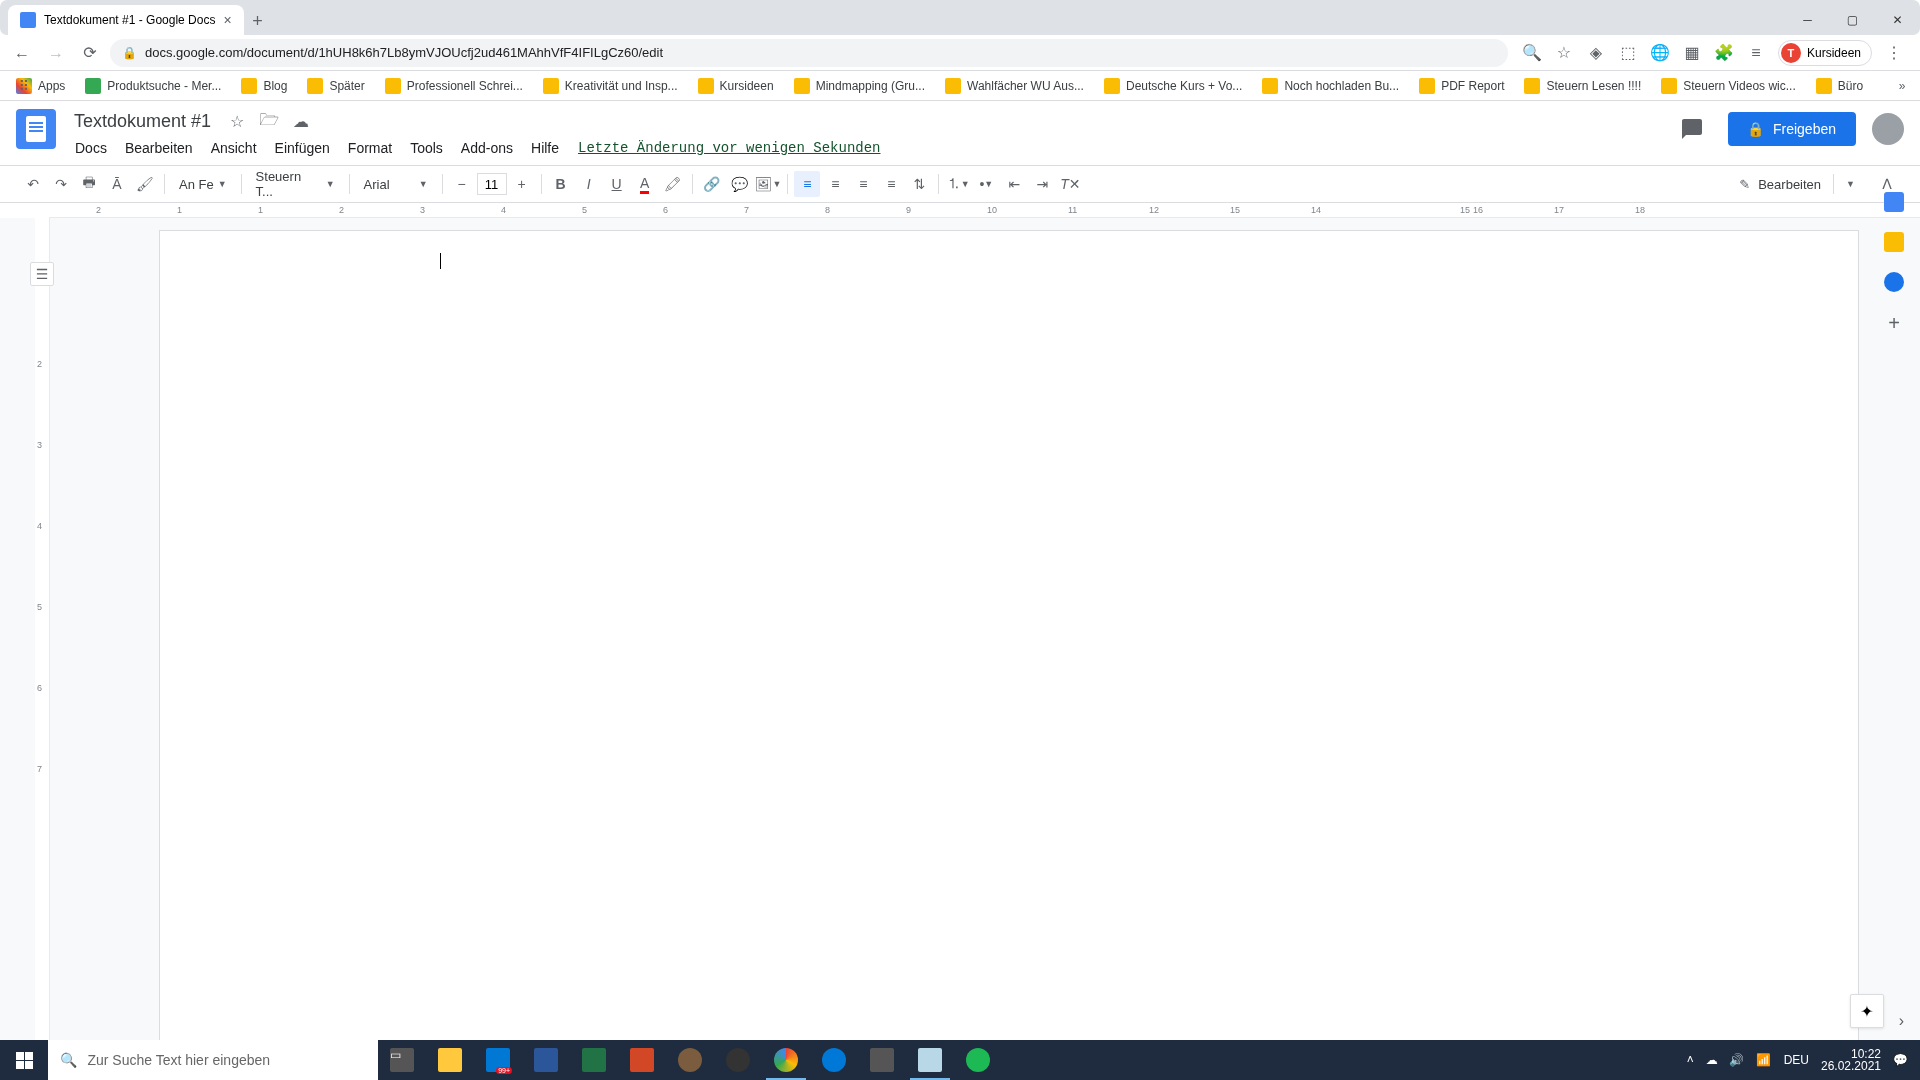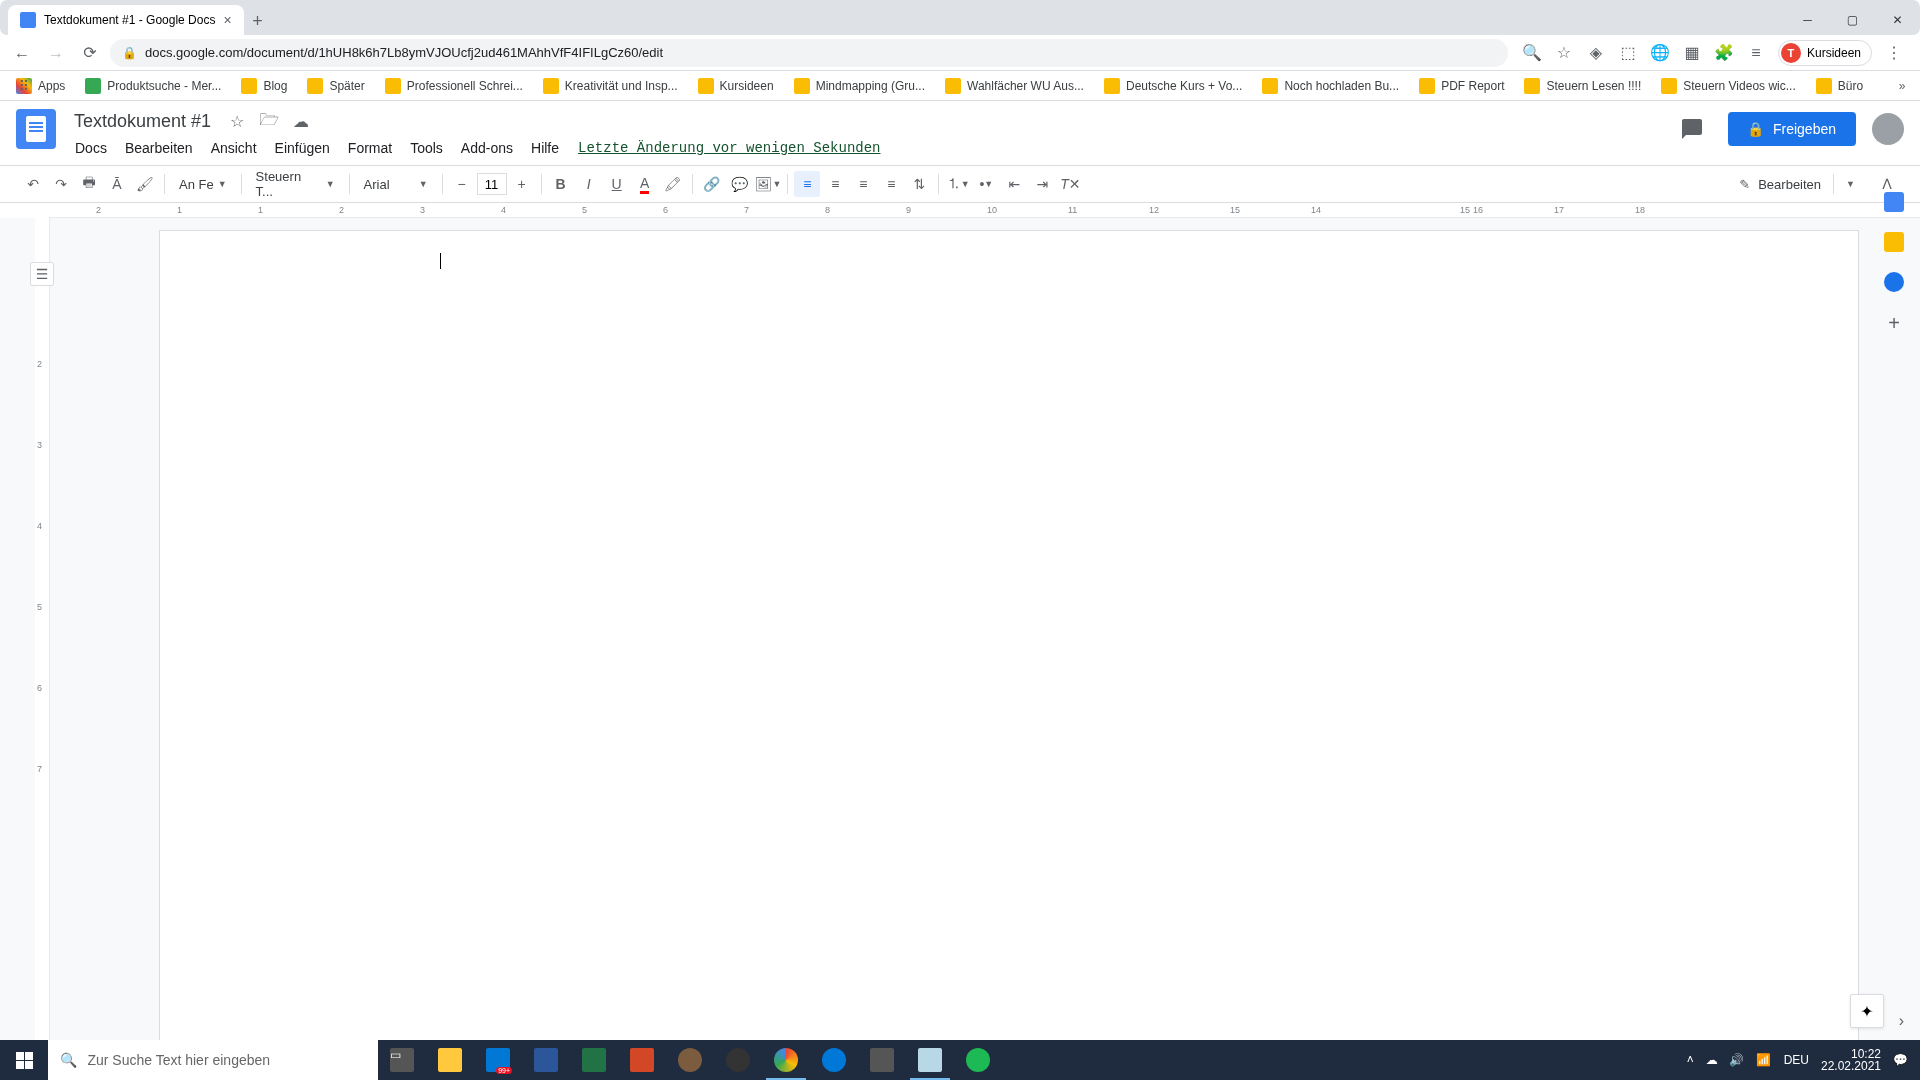--- a/index.html
+++ b/index.html
@@ -415,17 +415,17 @@
       </div>
   </div>
   <div class="systray">
     <span>˄</span>
     <span>☁</span>
     <span>🔊</span>
     <span>📶</span>
     <span>DEU</span>
     <div class="time-block">
       <div>10:22</div>
-      <div>22.02.2021</div>
+      <div>26.02.2021</div>
     </div>
     <span>💬</span>
   </div>
 </div>
 
 </body></html>

